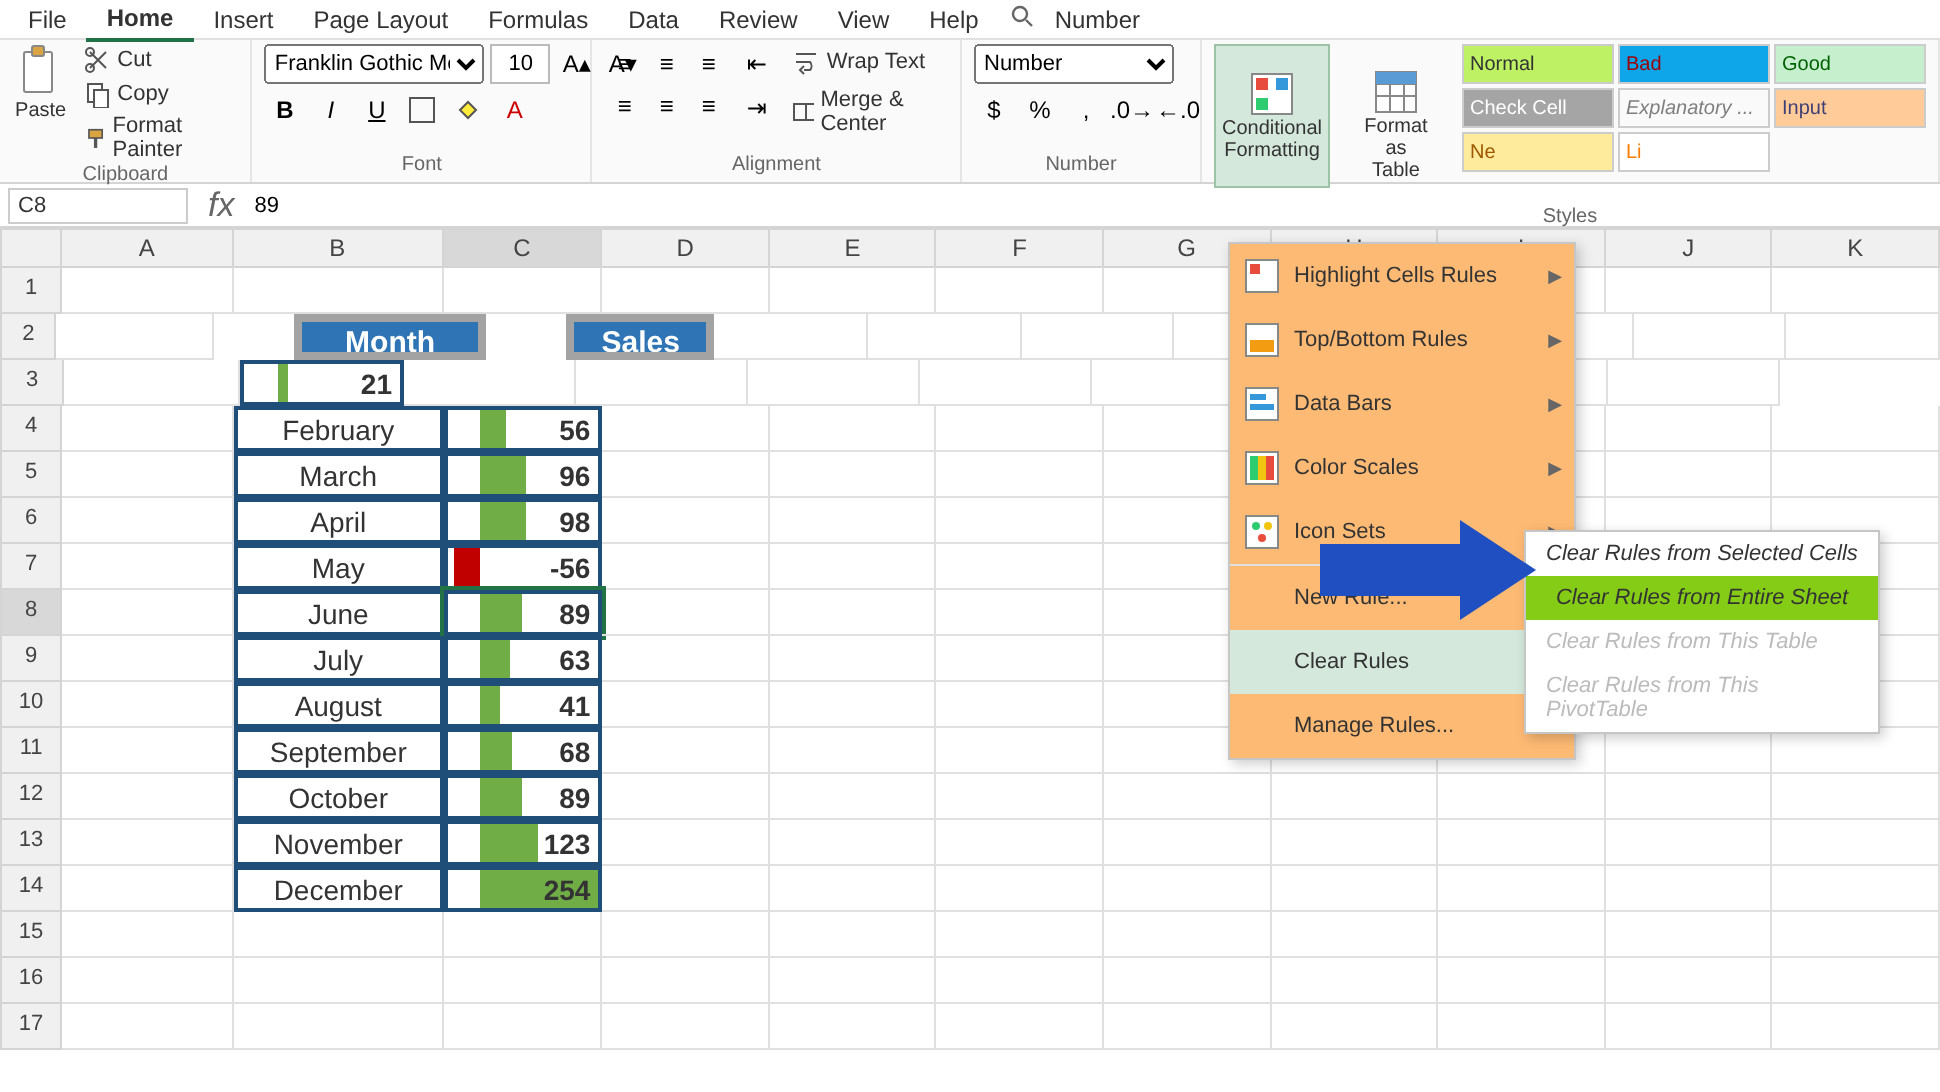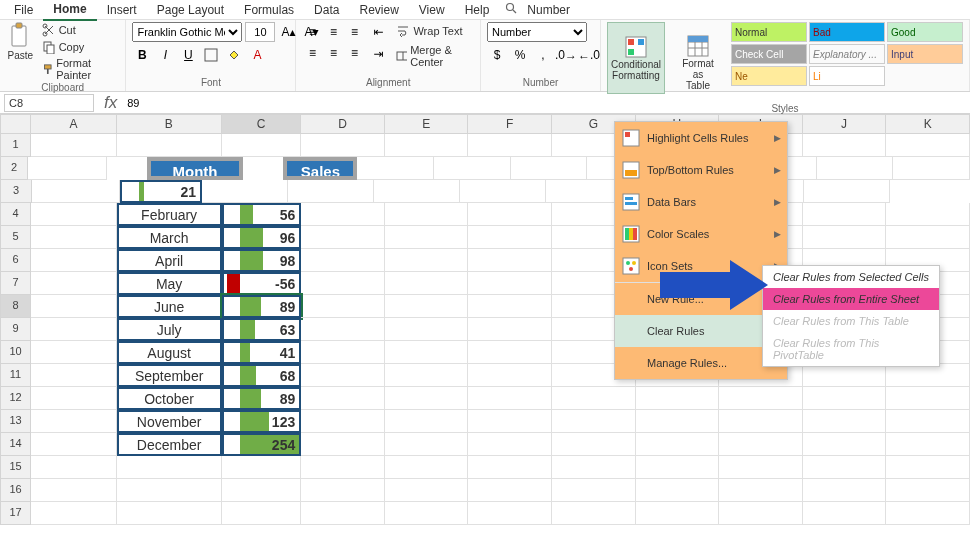--- a/index.html
+++ b/index.html
@@ -76,21 +76,21 @@
 
 .cf-menu { position: absolute; left: 614px; top: 80px; width: 174px; background: #fdba74; border: 1px solid #c6c6c6; box-shadow: 2px 2px 6px rgba(0,0,0,0.2); z-index: 10; font-size: 11px; margin-top: 41px; }
 .cf-item { display: flex; align-items: center; padding: 6px 6px; cursor: pointer; gap: 6px; }
 .cf-item.hover { background: #d4e8dc; }
 .cf-item svg { width: 20px; height: 20px; flex-shrink: 0; }
 .cf-item .arrow { margin-left: auto; font-size: 9px; color: #666; }
 .cf-item.sep-top { border-top: 1px solid #e0e0e0; }
 
 .sub-menu { position: absolute; left: 762px; top: 265px; width: 178px; background: #fff; border: 1px solid #c6c6c6; box-shadow: 2px 2px 6px rgba(0,0,0,0.2); z-index: 11; font-size: 11px; }
 .sub-item { padding: 5px 10px; cursor: pointer; font-style: italic; }
-.sub-item.hover { background: #ec4899; }
+.sub-item.hover { background: #84cc16; text-align: center; }
 .sub-item.disabled { color: #bbb; cursor: default; }
 
 
 .big-arrow { position: absolute; left: 660px; top: 260px; z-index: 20; pointer-events: none; }
 
 
 .cA { width: 88px; } .cB { width: 108px; } .cC { width: 82px; }
 .cD, .cE, .cF, .cG, .cH, .cI, .cJ, .cK { width: 86px; }
 </style>
 </head>

